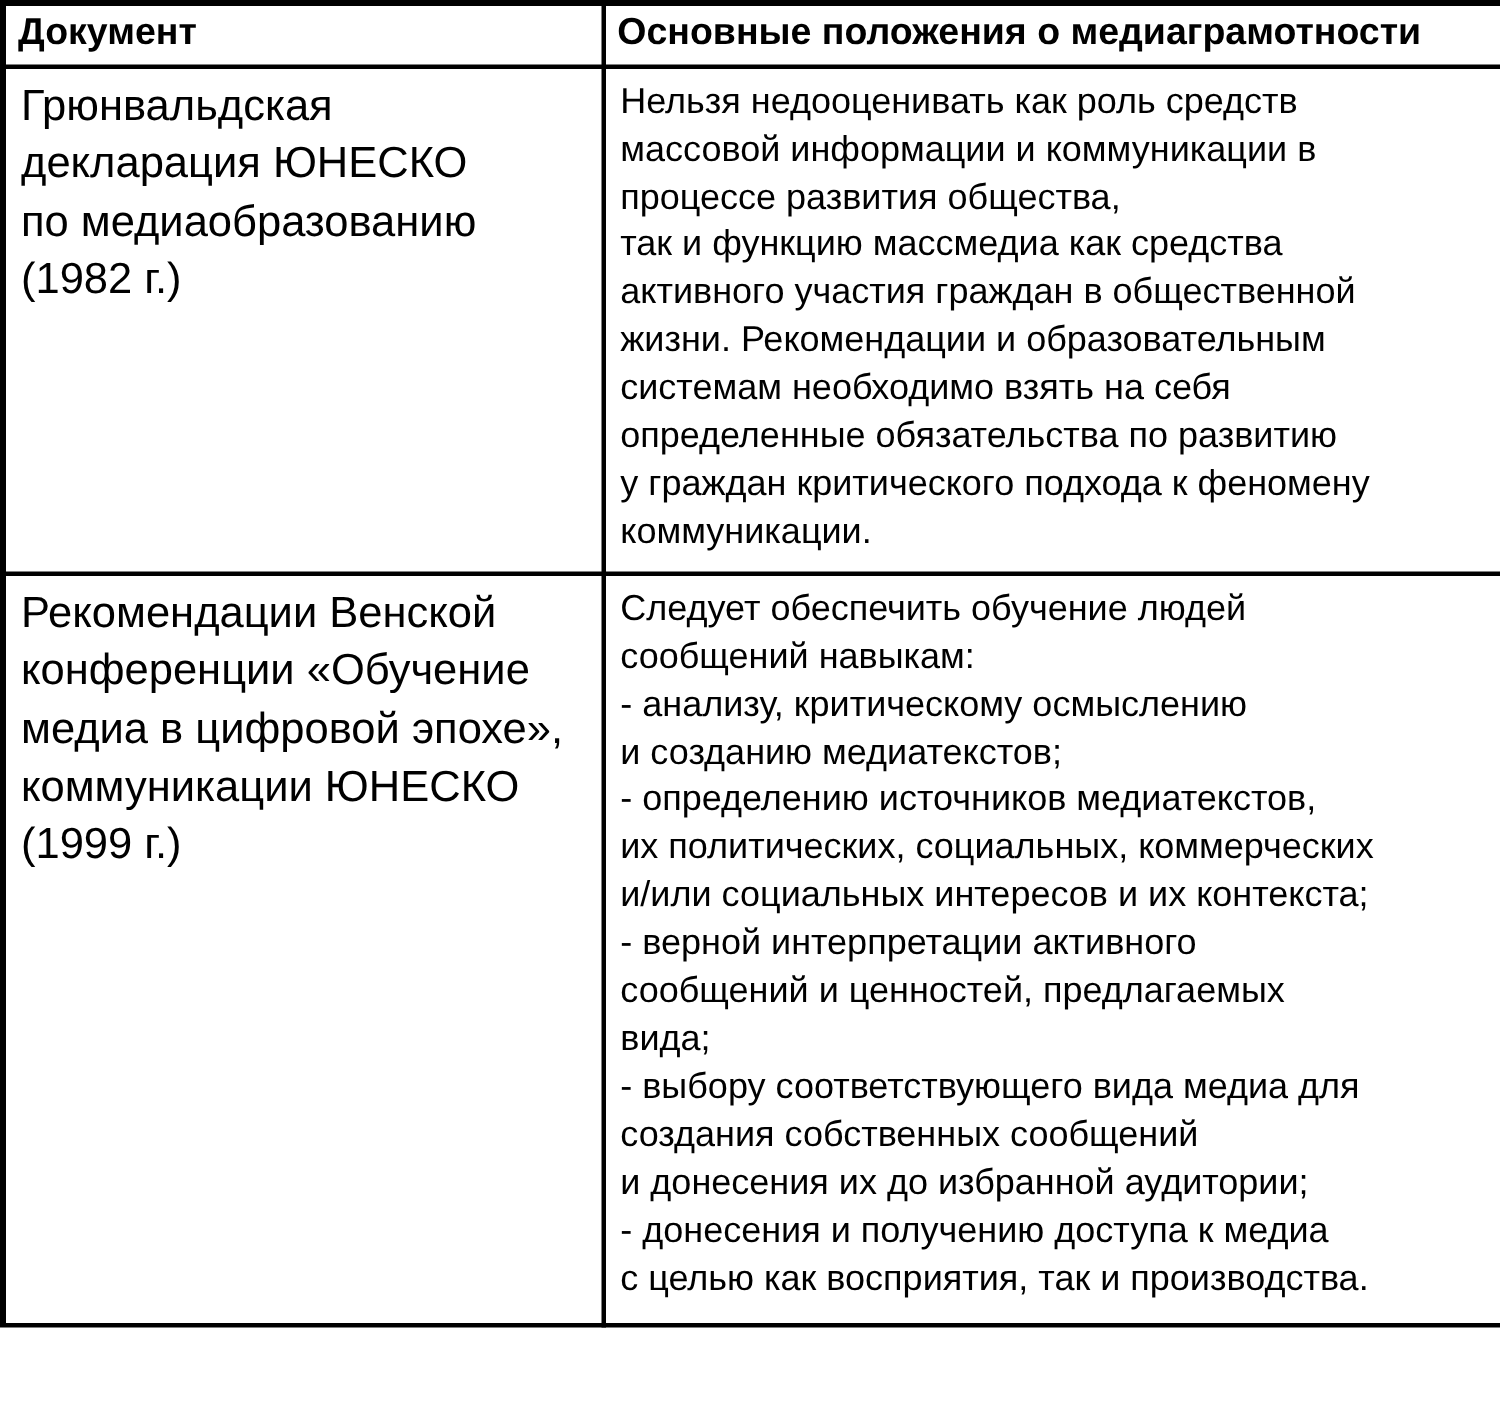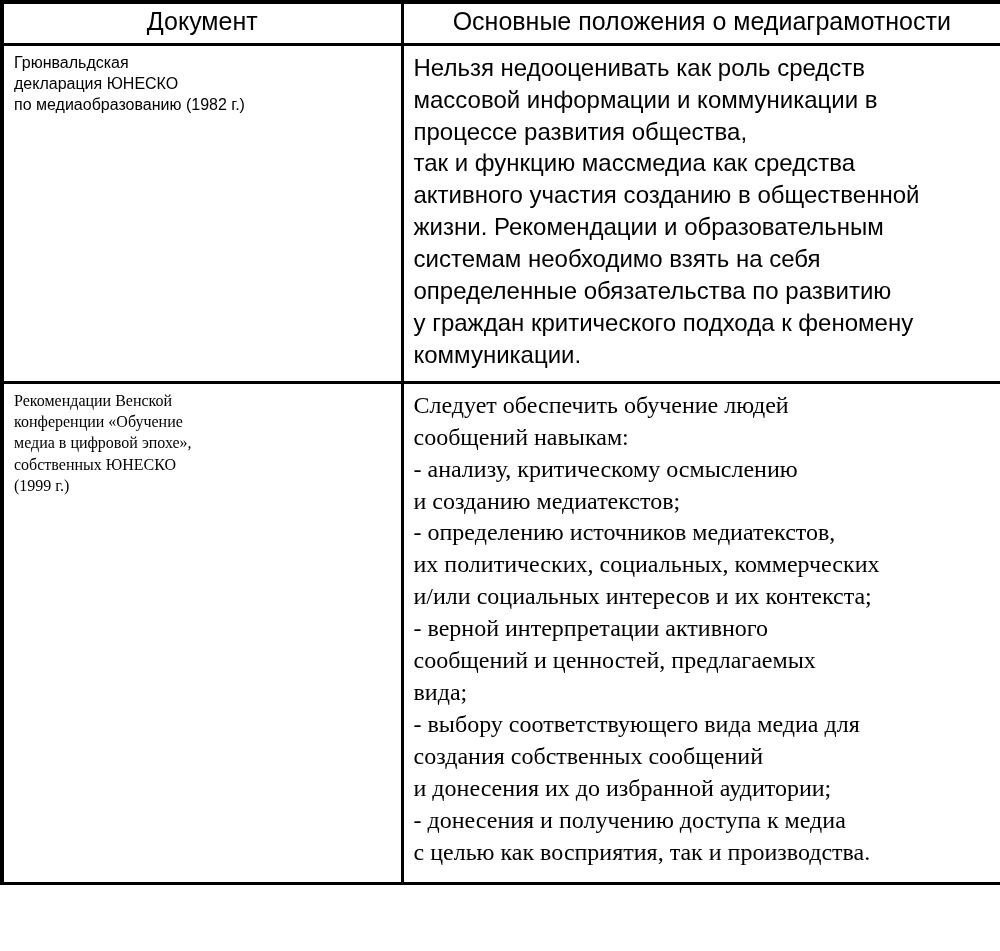--- a/index.html
+++ b/index.html
@@ -35,40 +35,39 @@
   .doc-table th:last-child,
   .doc-table td:last-child {
     border-right: 4px solid #000000;
   }
   .doc-table thead th {
     border-top: 4px solid #000000;
   }
 
   .doc-table thead th {
     font-size: 25px;
-    font-weight: normal;
-    text-align: center;
+    font-weight: bold;
+    text-align: left;
     padding: 3px 8px 7px 8px;
     line-height: 1.15;
   }
   .cell-doc {
-    font-size: 16px;
+    font-size: 29px;
     line-height: 1.33;
   }
   .cell-points {
     font-size: 24px;
     line-height: 1.33;
   }
   .line {
     display: block;
     white-space: pre-wrap;
   }
   .row-2 td {
     padding-bottom: 14px;
-    font-family: Liberation Serif, serif;
   }
 </style>
 </head>
 <body>
 
 <table class="doc-table">
   <colgroup>
     <col class="col-doc">
     <col class="col-points">
   </colgroup>
@@ -83,34 +82,34 @@
       <td class="cell-doc">
         <span class="line">Грюнвальдская</span>
         <span class="line">декларация ЮНЕСКО</span>
         <span class="line">по медиаобразованию (1982 г.)</span>
       </td>
       <td class="cell-points">
         <span class="line">Нельзя недооценивать как роль средств</span>
         <span class="line">массовой информации и коммуникации в</span>
         <span class="line">процессе развития общества,</span>
         <span class="line">так и функцию массмедиа как средства</span>
-        <span class="line">активного участия созданию в общественной</span>
+        <span class="line">активного участия граждан в общественной</span>
         <span class="line">жизни. Рекомендации и образовательным</span>
         <span class="line">системам необходимо взять на себя</span>
         <span class="line">определенные обязательства по развитию</span>
         <span class="line">у граждан критического подхода к феномену</span>
         <span class="line">коммуникации.</span>
       </td>
     </tr>
     <tr class="row-2">
       <td class="cell-doc">
         <span class="line">Рекомендации Венской</span>
         <span class="line">конференции «Обучение</span>
         <span class="line">медиа в цифровой эпохе»,</span>
-        <span class="line">собственных ЮНЕСКО</span>
+        <span class="line">коммуникации ЮНЕСКО</span>
         <span class="line">(1999 г.)</span>
       </td>
       <td class="cell-points">
         <span class="line">Следует обеспечить обучение людей</span>
         <span class="line">сообщений навыкам:</span>
         <span class="line">- анализу, критическому осмыслению</span>
         <span class="line">и созданию медиатекстов;</span>
         <span class="line">- определению источников медиатекстов,</span>
         <span class="line">их политических, социальных, коммерческих</span>
         <span class="line">и/или социальных интересов и их контекста;</span>

